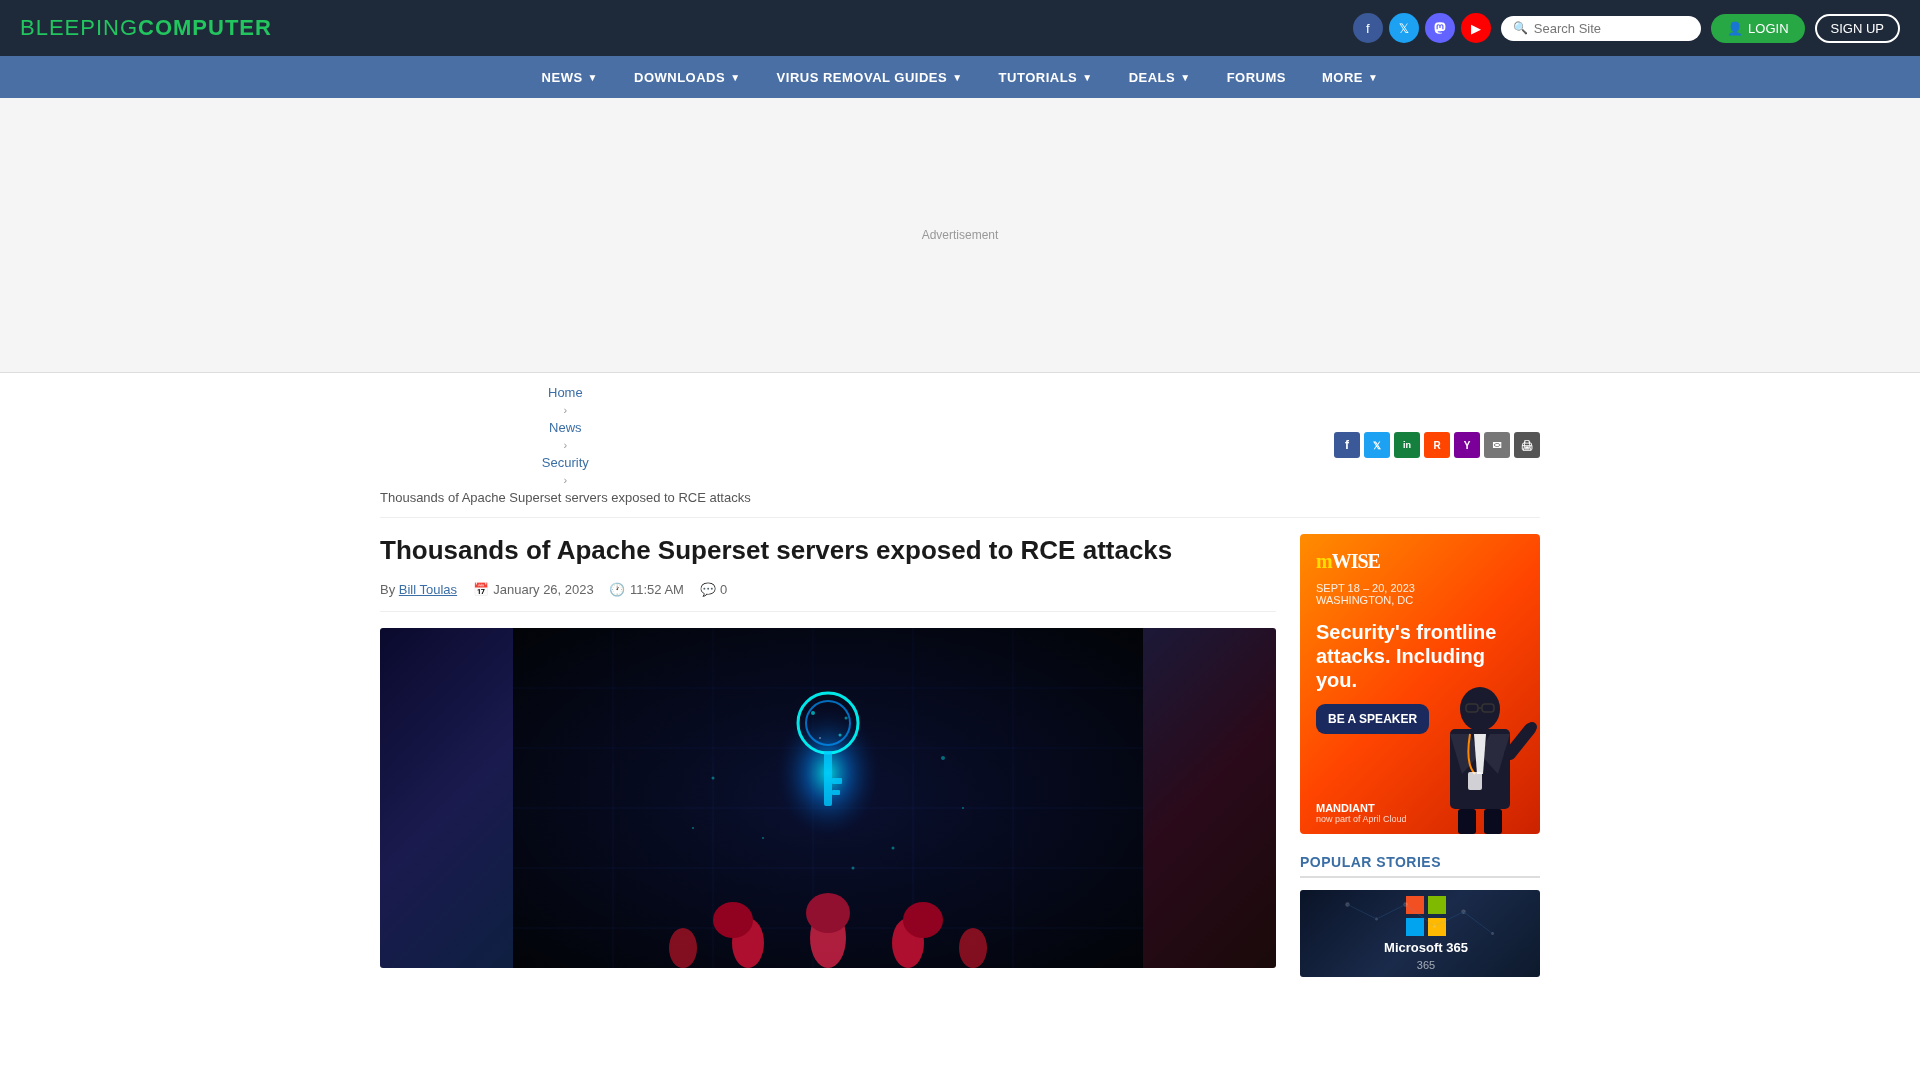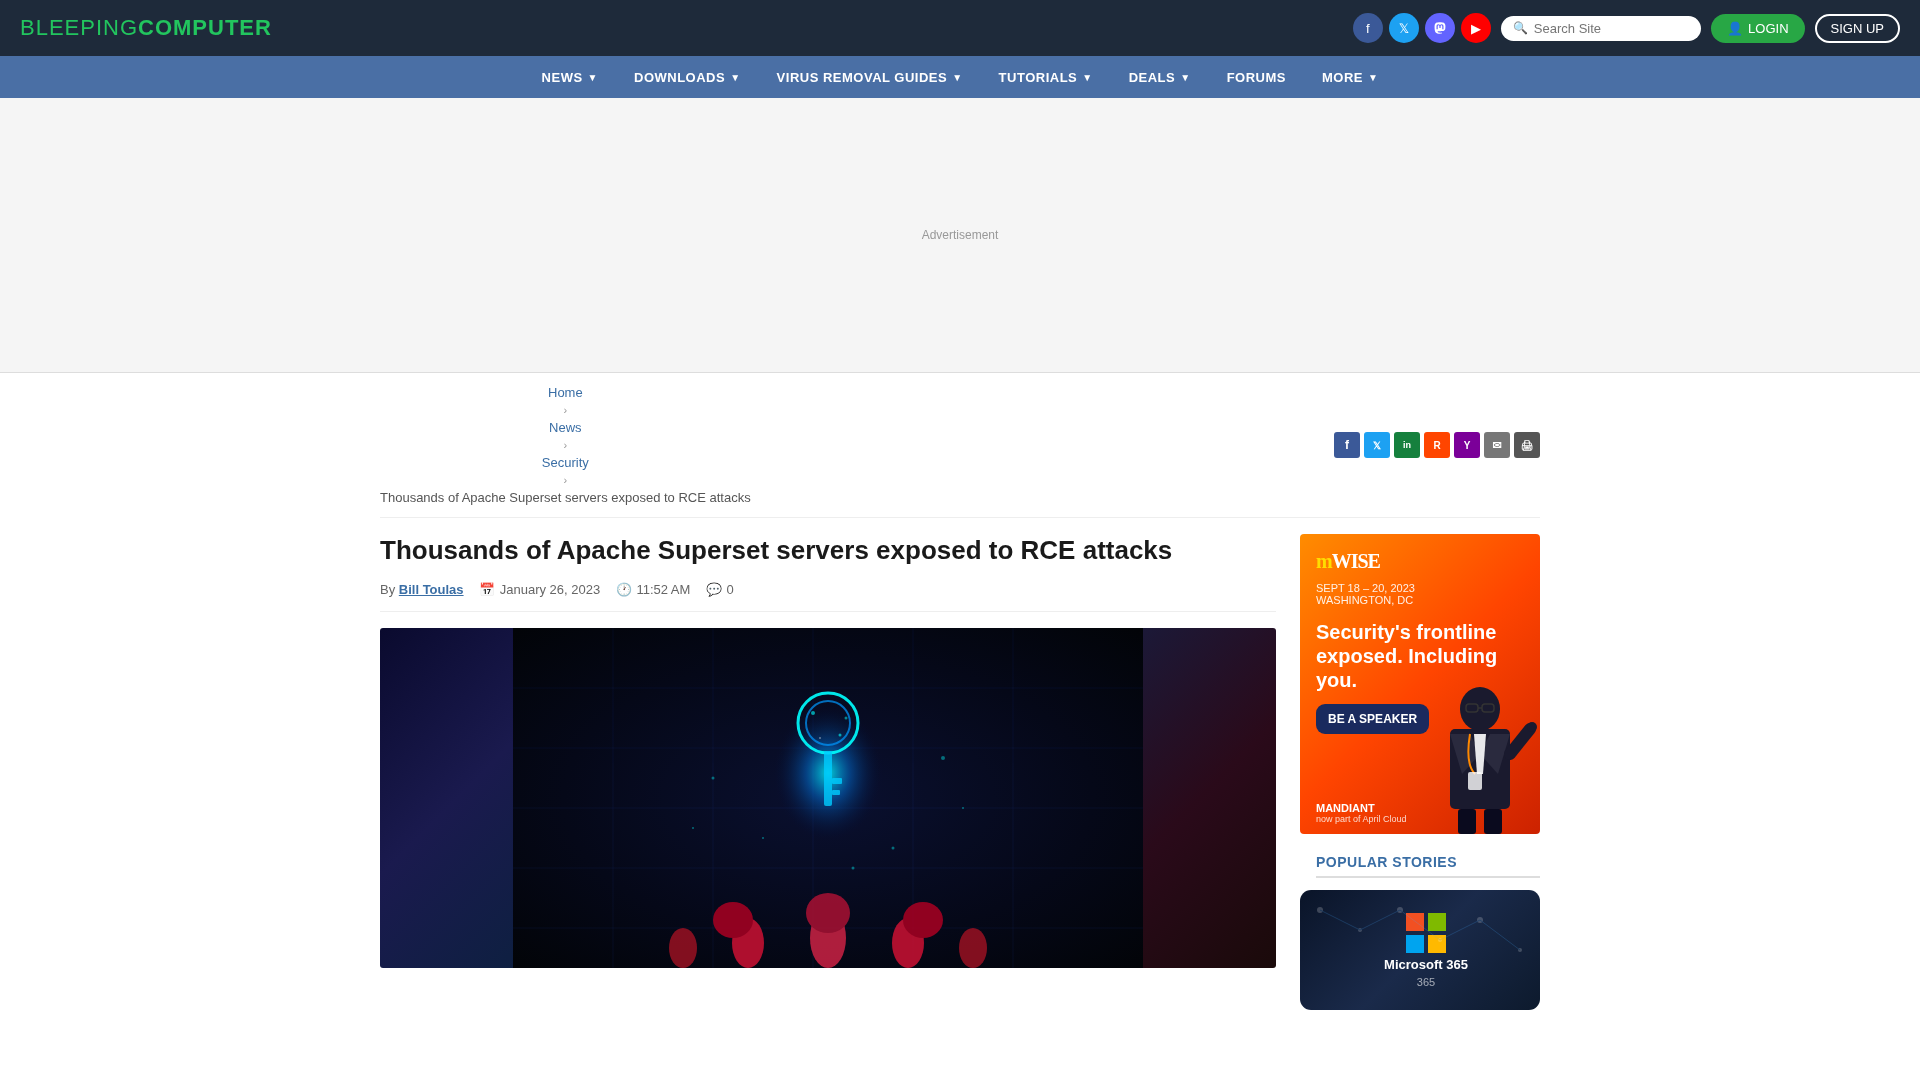--- a/index.html
+++ b/index.html
@@ -200,21 +200,21 @@
     .article-meta {
       display: flex;
       align-items: center;
       gap: 16px;
       font-size: 13px;
       color: #666;
       margin-bottom: 16px;
       padding-bottom: 14px;
       border-bottom: 1px solid #eee;
     }
-    .meta-author { color: #3a6ea5; font-weight: 700; }
+    .meta-author { color: #3a6ea5; font-weight: 400; }
     .meta-date { display: flex; align-items: center; gap: 4px; }
     .meta-time { display: flex; align-items: center; gap: 4px; }
     .meta-comments { display: flex; align-items: center; gap: 4px; }
     .meta-icon { color: #999; }
 
     .article-image {
       width: 100%;
       height: 340px;
       background: linear-gradient(135deg, #0a0a2e 0%, #1a1a4e 20%, #0d2040 40%, #1a1a3a 60%, #2a0a1a 80%, #1a0a0a 100%);
       border-radius: 3px;
@@ -298,27 +298,26 @@
 
     .popular-stories-title {
       font-size: 14px;
       font-weight: 700;
       color: #3a6ea5;
       text-transform: uppercase;
       letter-spacing: 0.5px;
       border-bottom: 2px solid #ddd;
       padding-bottom: 6px;
       margin-bottom: 12px;
-      margin-left: 16px;
     }
     .popular-story-img {
       width: 240px;
-      height: 120px;
+      height: 87px;
       background: linear-gradient(135deg, #0a1428 0%, #1a2a4a 50%, #0d1a2d 100%);
-      border-radius: 11px;
+      border-radius: 3px;
       display: flex;
       align-items: center;
       justify-content: center;
       position: relative;
       overflow: hidden;
       padding-left: 12px;
     }
     .ms365-logo {
       display: flex;
       flex-direction: column;
@@ -526,21 +525,21 @@
 
     <div class="article-sidebar">
 
       <div class="sidebar-ad">
         <div style="display:flex; align-items:baseline; gap:4px;">
           <span class="ad-logo-mwise">
             <span style="color:#ffdd00;">m</span>WISE
           </span>
         </div>
         <div class="ad-date">SEPT 18 – 20, 2023<br>WASHINGTON, DC</div>
-        <div class="ad-headline">Security's frontline exposed. Including you.</div>
+        <div class="ad-headline">Security's frontline attacks. Including you.</div>
         <div>
           <button class="ad-cta">BE A SPEAKER</button>
         </div>
         <div class="ad-person">
           <svg viewBox="0 0 120 160" xmlns="http://www.w3.org/2000/svg" class="ad-person-svg">
 
             <ellipse cx="60" cy="35" rx="20" ry="22" fill="#1a1a2e"></ellipse>
 
             <rect x="30" y="55" width="60" height="80" rx="5" fill="#1a1a2e"></rect>
 

